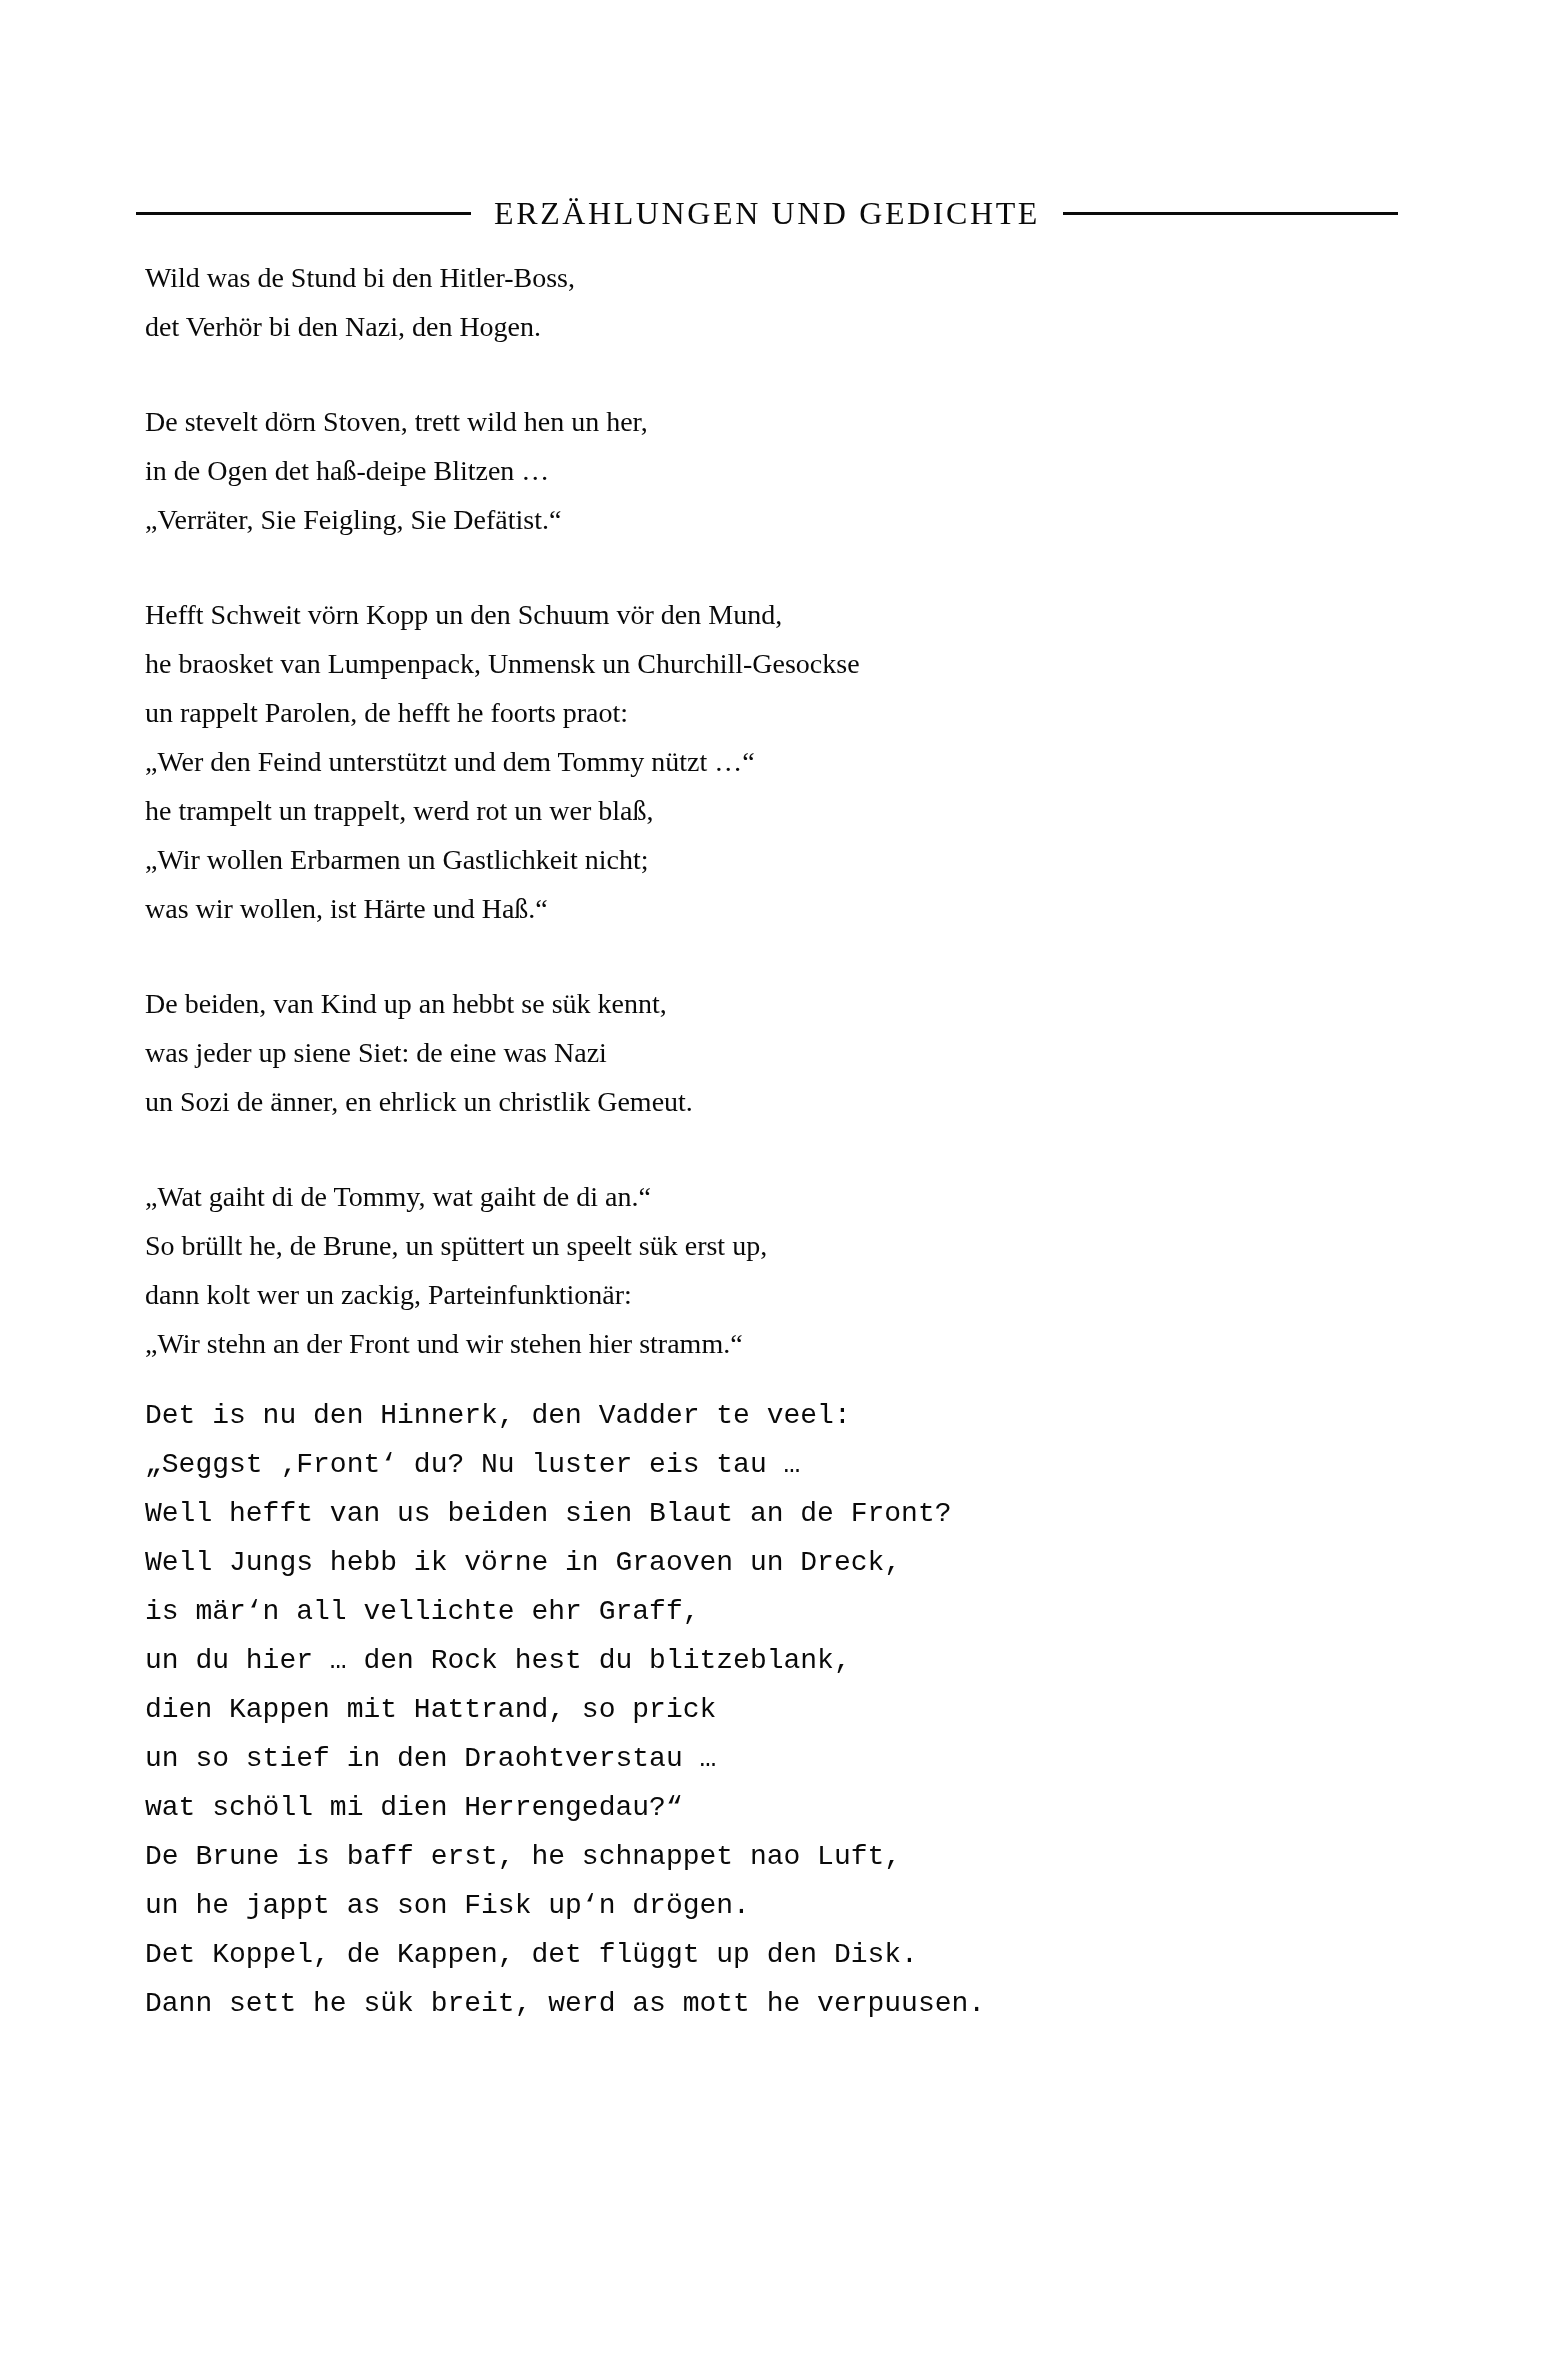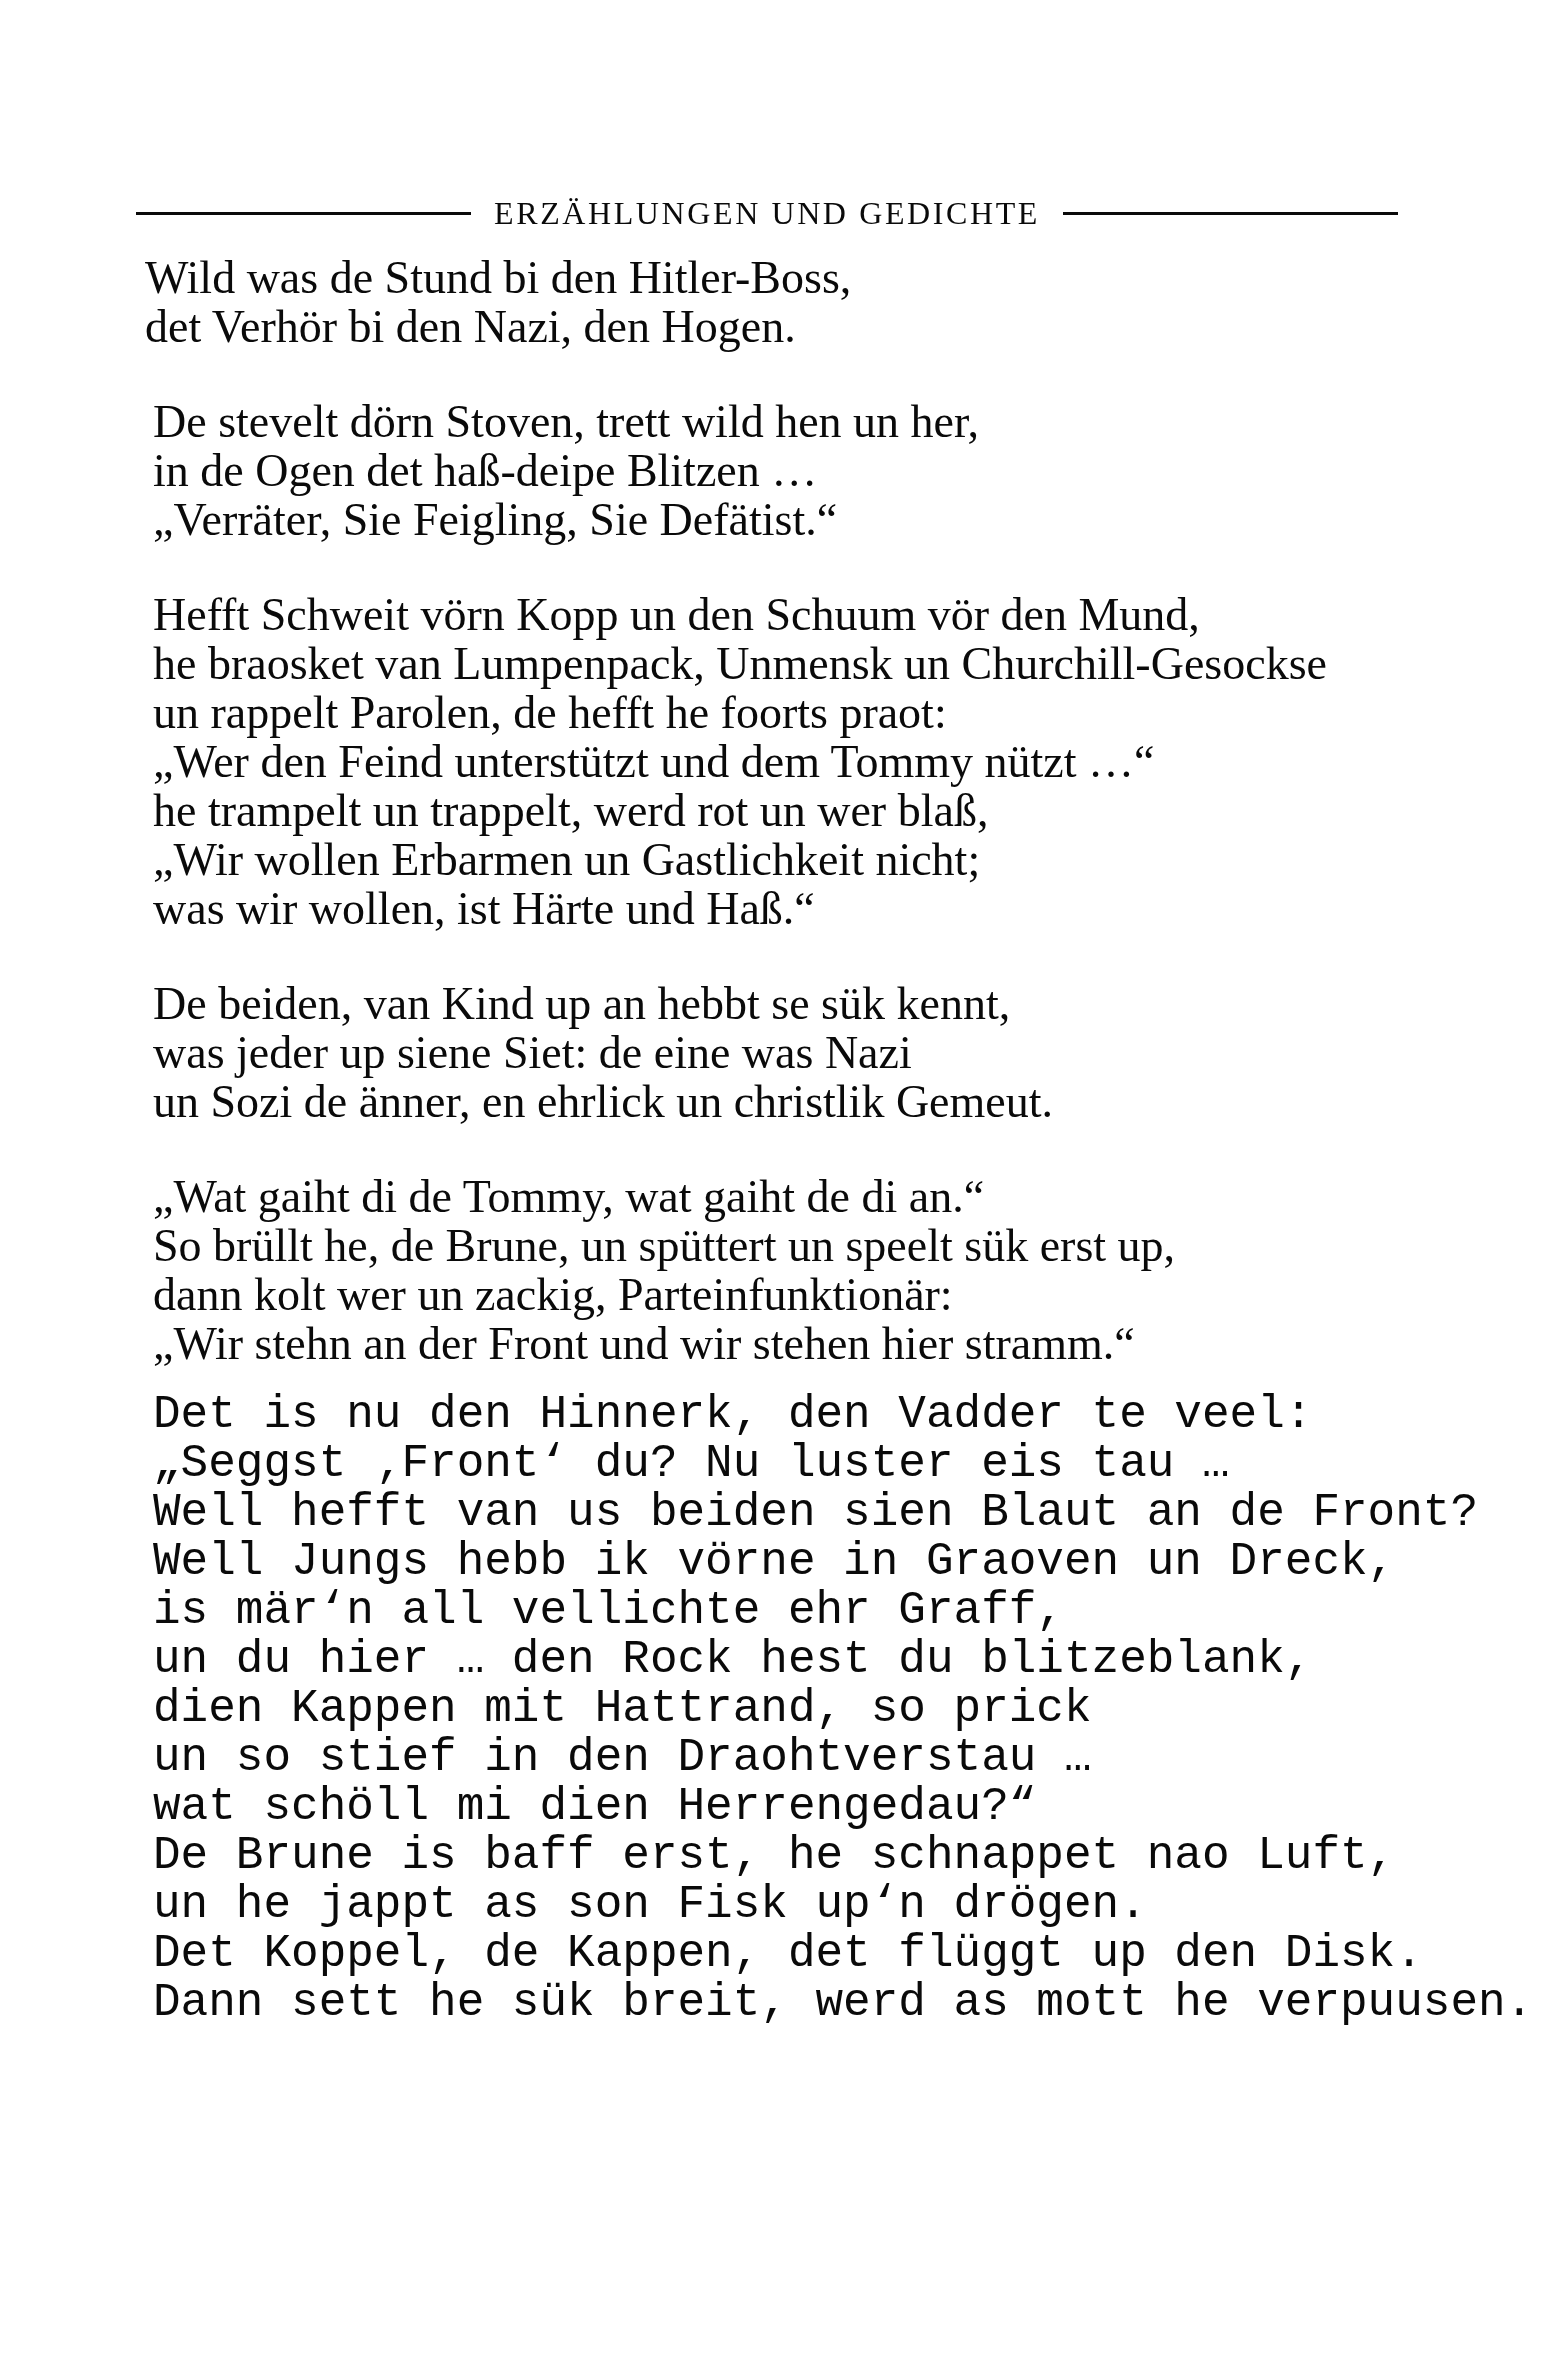--- a/index.html
+++ b/index.html
@@ -33,26 +33,25 @@
   .header-title {
     font-size: 32px;
     letter-spacing: 2.6px;
     white-space: nowrap;
   }
   .poem {
     position: absolute;
     top: 253px;
     left: 145px;
     right: 89px;
-    font-size: 46px;
+    font-size: 28px;
     line-height: 49px;
   }
   .stanza:not(:first-child) {
     margin-top: 46px;
-    margin-left: 8px;
   }
   .stanza:last-child {
     margin-top: 23px;
     font-family: Liberation Mono, monospace;
   }
   .poem-line {
     white-space: nowrap;
   }
   .footer {
     position: absolute;

